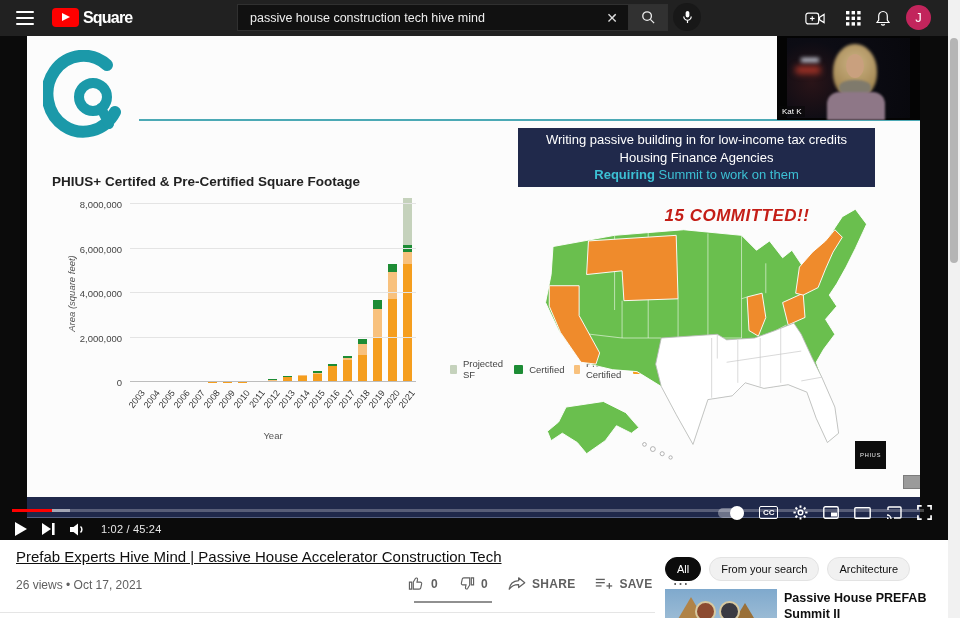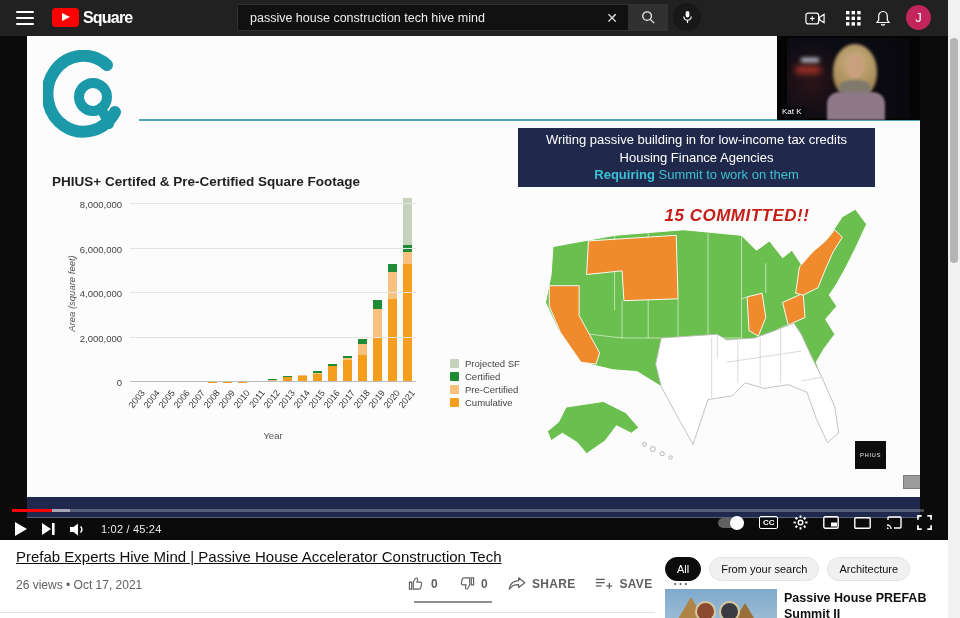--- a/index.html
+++ b/index.html
@@ -32,21 +32,21 @@
   .plot-area{position:absolute;left:78px;top:12px;width:286px;height:178px;}
   .gridline{position:absolute;left:0;width:100%;height:1px;background:#e4e4e4;}
   .gridline.zero{background:#bdbdbd;}
   .bars{position:absolute;left:0;bottom:0;width:100%;height:178px;display:flex;align-items:flex-end;}
   .bar-col{width:15px;display:flex;flex-direction:column-reverse;align-items:center;}
   .bar-col div{width:9px;}
   .ytick{position:absolute;left:0;width:70px;text-align:right;font-size:9.5px;color:#444;}
   .xlab{position:absolute;font-size:9px;color:#333;width:34px;text-align:right;transform:rotate(-52deg);transform-origin:right top;}
   .ylab{position:absolute;left:-36px;top:96px;transform:rotate(-90deg);font-size:9.5px;font-style:italic;color:#555;width:110px;text-align:center;}
   .xaxis-title{position:absolute;left:78px;top:238px;width:286px;text-align:center;font-size:9.5px;color:#555;}
-  .legend{position:absolute;left:398px;top:166px;display:flex;flex-direction:column;gap:2px;}
+  .legend{position:absolute;left:398px;top:166px;display:flex;gap:9px;}
   .legend-item{display:flex;align-items:center;gap:6px;font-size:9.5px;color:#444;}
   .legend-item .sw{width:9px;height:9px;border-radius:1px;}
   
   .info-box{position:absolute;left:491px;top:92px;width:357px;height:59px;background:var(--navy);color:#fff;display:flex;flex-direction:column;justify-content:center;text-align:center;font-size:13px;line-height:1.35;}
   .info-box .l3{color:var(--teal-bright);}
   .info-box .l3 b{color:var(--teal-bright);}
   .map-caption{position:absolute;left:560px;top:170px;width:300px;text-align:center;color:var(--red-text);font-weight:bold;font-style:italic;font-size:17px;letter-spacing:.5px;}
   .usmap{position:absolute;left:498px;top:162px;width:392px;height:280px;}
   .phius-mark{position:absolute;left:828px;top:405px;width:31px;height:28px;background:#0d0d0d;color:#e8e8e8;font-size:6px;display:flex;align-items:center;justify-content:center;letter-spacing:.5px;}
   .gray-badge{position:absolute;left:876px;top:439px;width:21px;height:14px;background:#9b9b9b;border:1px solid #7c7c7c;box-sizing:border-box;}
@@ -62,21 +62,21 @@
   .wc-label{position:absolute;left:2px;bottom:3px;color:#fff;font-size:8px;background:rgba(10,10,10,.55);padding:1px 3px;}
   
   .navy-band{position:absolute;left:27px;top:461px;width:893px;height:20px;background:var(--navy);border-bottom:1px solid #55607f;}
   .gray-band{position:absolute;left:27px;top:481px;width:893px;height:23px;background:linear-gradient(#a8a8a8,#7a7a7a);display:flex;align-items:center;justify-content:center;}
   .watermark{color:#4a4a4a;opacity:.65;font-size:11px;}
   .yt-progress{position:absolute;left:12px;right:24px;bottom:28px;height:3px;background:rgba(255,255,255,.25);cursor:pointer;}
   .yt-progress .buf{position:absolute;left:0;top:0;height:100%;width:58px;background:rgba(255,255,255,.45);}
   .yt-progress .red{position:absolute;left:0;top:0;height:100%;width:40px;background:var(--yt-red);}
   .yt-controls{position:absolute;left:0;right:0;bottom:0;height:28px;}
   .ctl-left{position:absolute;left:14px;bottom:4px;display:flex;align-items:center;gap:15px;}
-  .ctl-right{position:absolute;right:16px;bottom:10px;display:flex;align-items:center;gap:15px;text-align:right;}
+  .ctl-right{position:absolute;right:16px;bottom:20px;display:flex;align-items:center;gap:15px;text-align:right;}
   .ctl{display:flex;align-items:center;justify-content:center;cursor:pointer;}
   .time{color:#e8e8e8;font-size:11px;letter-spacing:.2px;}
   .cc-badge{border:1.6px solid #fff;border-radius:2px;color:#fff;font-size:8px;font-weight:bold;padding:1px 2.5px;}
   .autoplay{width:26px;height:10px;background:rgba(255,255,255,.35);border-radius:6px;position:relative;}
   .autoplay::after{content:"";position:absolute;right:0;top:-2px;width:14px;height:14px;border-radius:50%;background:#fff;}
   
   .v-title{position:absolute;left:16px;top:548px;width:620px;font-size:15px;color:#0f0f0f;text-decoration:underline;}
   .v-meta{position:absolute;left:16px;top:578px;font-size:12px;color:#606060;}
   .actions{position:absolute;left:408px;top:574px;display:flex;align-items:center;gap:20px;color:#606060;}
   .act{display:flex;align-items:center;gap:6px;font-size:12px;font-weight:bold;color:#606060;cursor:pointer;letter-spacing:.3px;}

